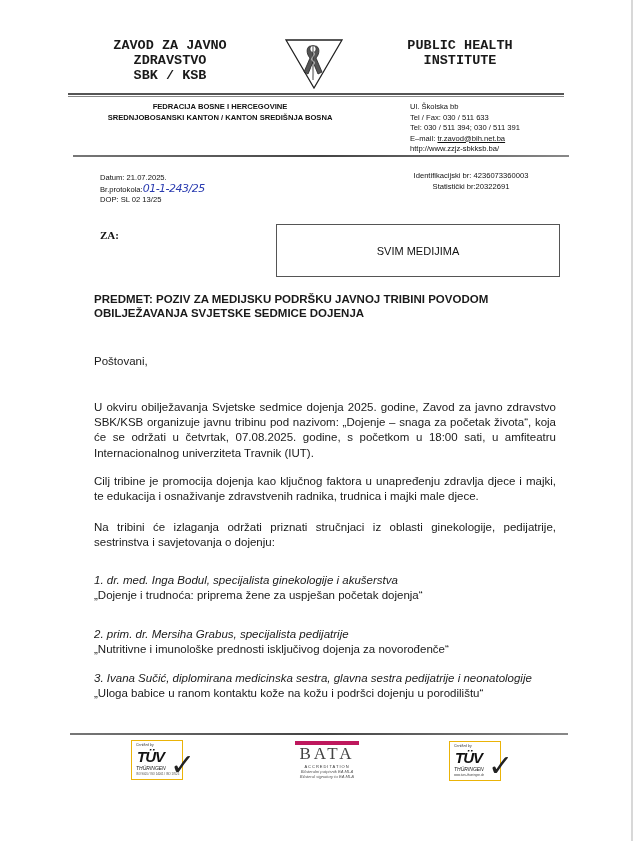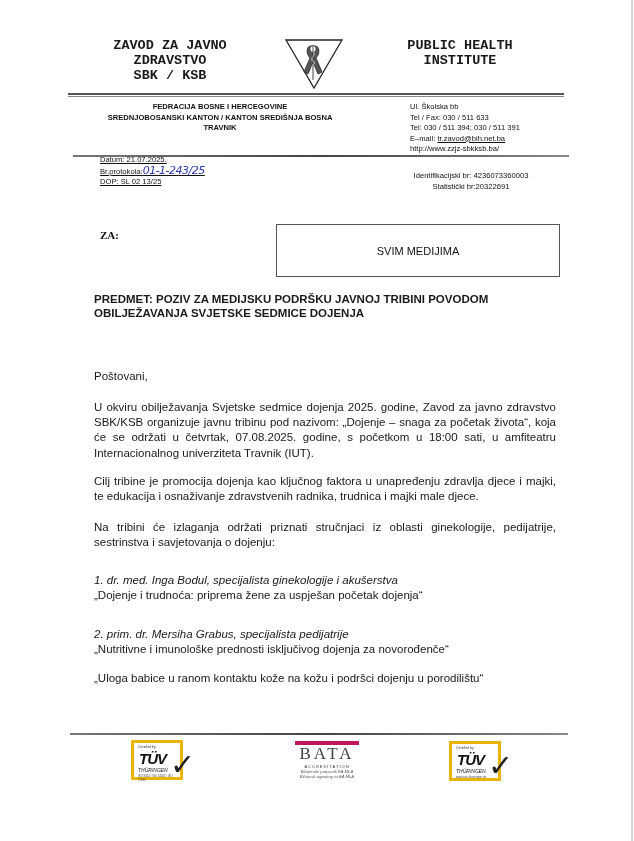--- a/index.html
+++ b/index.html
@@ -14,41 +14,41 @@
 
   .rule-double { left: 68px; top: 93px; width: 496px; height: 4px; border-top: 2px solid #555; border-bottom: 1px solid #888; box-sizing: border-box; }
   .rule-single { height: 2px; background: linear-gradient(to right, #777, #444, #888); }
   .rule-2 { left: 73px; top: 155px; width: 496px; }
   .rule-3 { left: 70px; top: 733px; width: 498px; }
 
   .gov { left: 95px; top: 102px; width: 250px; text-align: center; font-weight: bold; font-size: 7.6px; line-height: 10.5px; }
   .contact { left: 410px; top: 102px; width: 160px; font-size: 7.6px; line-height: 10.5px; }
   .contact .link { text-decoration: underline; }
 
-  .meta-left { left: 100px; top: 155px; font-size: 7.6px; line-height: 10.5px; text-decoration: underline; }
+  .meta-left { left: 100px; top: 173px; font-size: 7.6px; line-height: 10.5px; }
   .handwritten { font-family: "DejaVu Sans", sans-serif; color: #2a3bb0; font-size: 11px; font-style: italic; letter-spacing: -0.5px; }
   .meta-right { left: 388px; top: 171px; width: 166px; text-align: center; font-size: 7.6px; line-height: 10.5px; }
 
   .za { left: 100px; top: 229px; font-weight: bold; font-size: 11px; font-family: Liberation Serif, serif; }
   .za-box { left: 276px; top: 224px; width: 284px; height: 53px; border: 1px solid #555; box-sizing: border-box; display: flex; align-items: center; justify-content: center; font-size: 11px; }
 
   .subject { left: 94px; top: 293px; width: 460px; font-weight: bold; font-size: 11.5px; line-height: 13.5px; color: #1a1a1a; }
 
   .body-text { left: 94px; width: 462px; font-size: 11.5px; line-height: 15.2px; text-align: justify; color: #1a1a1a; }
-  .salutation { top: 369px; }
+  .salutation { top: 354px; }
   .p1 { top: 400px; }
   .p2 { top: 474px; }
   .p3 { top: 520px; }
   .item { left: 94px; width: 470px; font-size: 11.5px; line-height: 15.2px; color: #1a1a1a; }
   .item .speaker { font-style: italic; }
   .item1 { top: 573px; }
   .item2 { top: 627px; }
   .item3 { top: 671px; }
 
-  .cert { border: 3px solid #eab308; box-sizing: border-box; background: #fff; padding-left: 36px; }
+  .cert { border: 1px solid #eab308; box-sizing: border-box; background: #fff; padding-left: 36px; }
   .tuv-left { left: 131px; top: 740px; width: 52px; height: 40px; }
   .tuv-right { left: 449px; top: 741px; width: 52px; height: 40px; }
   .tuv-small { font-size: 3.5px; font-style: italic; position: absolute; left: 4px; top: 2px; color: #333; }
   .tuv-logo { position: absolute; left: 5px; top: 7px; font-weight: bold; font-style: italic; font-size: 15px; letter-spacing: -1px; color: #111; font-family: "Liberation Sans", sans-serif; }
   .tuv-sub { position: absolute; left: 4px; top: 24px; font-size: 5px; font-style: italic; color: #222; }
   .tuv-tiny { position: absolute; left: 4px; top: 31px; font-size: 2.8px; color: #444; }
   .tuv-check { position: absolute; font-size: 30px; color: #222; font-family: "DejaVu Sans", sans-serif; }
   .check-left { left: 170px; top: 747px; }
   .check-right { left: 488px; top: 748px; }
 
@@ -81,21 +81,20 @@
 <div class="abs hdr-serif hdr-right">
   <div>PUBLIC HEALTH</div>
   <div>INSTITUTE</div>
 </div>
 
 <div class="abs rule-double"></div>
 
 <div class="abs gov">
   <div>FEDRACIJA BOSNE I HERCEGOVINE</div>
   <div>SREDNJOBOSANSKI KANTON / KANTON SREDIŠNJA BOSNA</div>
-  <div>TRAVNIK</div>
 </div>
 
 <div class="abs contact">
   <div>Ul. Školska bb</div>
   <div>Tel / Fax: 030 / 511 633</div>
   <div>Tel: 030 / 511 394; 030 / 511 391</div>
   <div><span>E–mail: </span><span class="link">tr.zavod@bih.net.ba</span></div>
   <div>http://www.zzjz-sbkksb.ba/</div>
 </div>
 
@@ -129,20 +128,21 @@
 
 <div class="abs item item1">
   <div class="speaker">1. dr. med. Inga Bodul, specijalista ginekologije i akušerstva</div>
   <div>„Dojenje i trudnoća: priprema žene za uspješan početak dojenja“</div>
 </div>
 <div class="abs item item2">
   <div class="speaker">2. prim. dr. Mersiha Grabus, specijalista pedijatrije</div>
   <div>„Nutritivne i imunološke prednosti isključivog dojenja za novorođenče“</div>
 </div>
 <div class="abs item item3">
+  <div class="speaker">3. Ivana Sučić, diplomirana medicinska sestra, glavna sestra pedijatrije i neonatologije</div>
   <div>„Uloga babice u ranom kontaktu kože na kožu i podršci dojenju u porodilištu“</div>
 </div>
 
 <div class="abs rule-single rule-3"></div>
 
 <div class="abs cert tuv-left">
   <span class="tuv-small">Certified by</span>
   <span class="tuv-logo">TÜV</span>
   <span class="tuv-sub">THÜRINGEN</span>
   <span class="tuv-tiny">ISO 9001 / ISO 14001 / ISO 17025</span>

